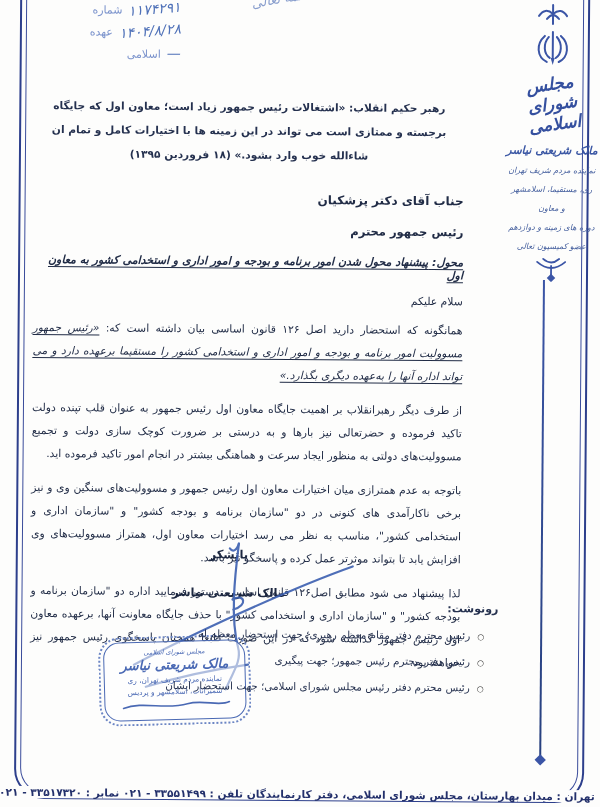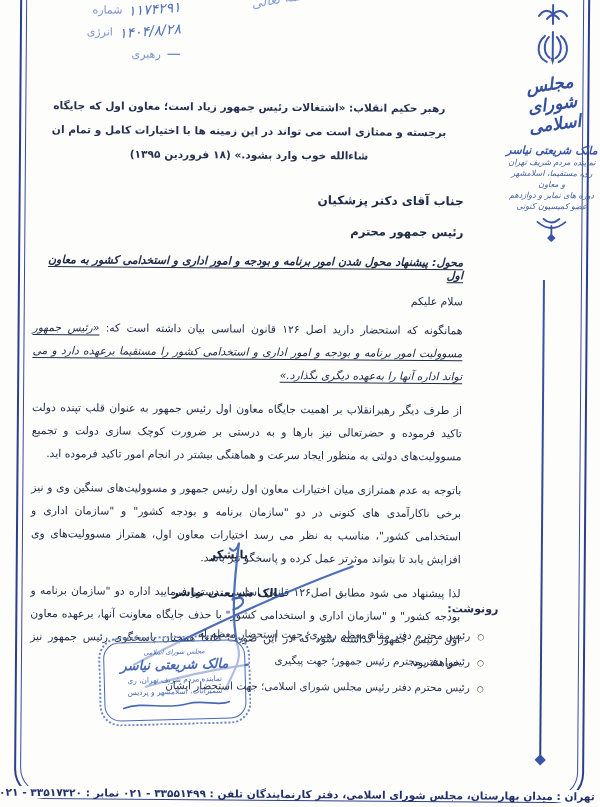--- a/index.html
+++ b/index.html
@@ -14,21 +14,21 @@
   .frame-inner{position:absolute;left:23px;right:19px;top:-50px;bottom:11px;
     border:1px solid #3a4c9b;border-radius:8px 8px 26px 26px;}
 
   
   .letterhead{position:absolute;top:0;right:4px;width:92px;text-align:center;
     color:#3c5ca8;direction:rtl;}
   .emblem{margin:0 auto;display:block;}
   .lh-majles{font-size:17px;font-weight:bold;font-style:italic;line-height:20px;
     transform:rotate(-8deg);margin-top:2px;color:#35509f;}
   .lh-name{font-size:11px;font-weight:bold;font-style:italic;margin-top:10px;color:#3b57a4;}
-  .lh-small{font-size:8px;font-style:italic;margin-top:0;line-height:11px;color:#47619f;}
+  .lh-small{font-size:8px;font-style:italic;margin-top:8px;line-height:11px;color:#47619f;}
   .lh-rule{position:absolute;top:278px;right:56px;width:2px;height:478px;
     background:linear-gradient(180deg,#3b55a6,#27407e);}
   .lh-rule-dot{position:absolute;top:754px;right:53px;width:8px;height:8px;
     background:#3b55a6;transform:rotate(45deg);}
 
   
   .meta{position:absolute;top:2px;left:28px;width:150px;direction:rtl;color:#5a7ec5;}
   .meta-row{display:flex;flex-direction:row;align-items:baseline;justify-content:flex-start;
     margin-bottom:6px;gap:6px;}
   .meta-label{font-size:11px;color:#7b93cc;min-width:22px;}
@@ -88,25 +88,25 @@
 
   <div class="scribble-top">بسمه تعالی</div>
 
   <div class="meta">
     <div class="meta-row">
       <span class="meta-hand">۱۱۷۴۲۹۱</span>
       <span class="meta-label">شماره</span>
     </div>
     <div class="meta-row">
       <span class="meta-hand">۱۴۰۴/۸/۲۸</span>
-      <span class="meta-label">انرژی</span>
+      <span class="meta-label">عهده</span>
     </div>
     <div class="meta-row">
       <span class="meta-hand" style="letter-spacing:0;transform:none;">—</span>
-      <span class="meta-label">رهبری</span>
+      <span class="meta-label">اسلامی</span>
     </div>
   </div>
 
   <div class="letterhead">
     <svg class="emblem" width="44" height="70" viewBox="0 0 44 70">
       <g stroke="#3b55a6" stroke-width="2" fill="none" stroke-linecap="round">
         <path d="M22,3 L22,22"></path>
         <path d="M8,14 Q14,5 22,12 Q30,5 36,14"></path>
         <path d="M16,17 Q22,9 28,17"></path>
         <path d="M22,30 L22,58"></path>
@@ -115,22 +115,22 @@
         <path d="M30,34 C39,42 38,55 28,60"></path>
         <path d="M26,35 C32,42 31,52 25,56"></path>
       </g>
       <path d="M20,56 L22,63 L24,56 Z" fill="#3b55a6"></path>
     </svg>
     <div class="lh-majles">مجلس شورای اسلامی</div>
     <div class="lh-name">مالک شریعتی نیاسر</div>
     <div class="lh-small">نماینده مردم شریف تهران</div>
     <div class="lh-small">ری، مستقیما، اسلامشهر</div>
     <div class="lh-small">و معاون</div>
-    <div class="lh-small">دوره های نمابر و دوازدهم</div>
-    <div class="lh-small">عضو کمیسیون کنونی</div>
+    <div class="lh-small">دوره های زمینه و دوازدهم</div>
+    <div class="lh-small">عضو کمیسیون تعالی</div>
     <svg width="36" height="26" viewBox="0 0 36 26" style="margin-top:4px">
       <g stroke="#3b55a6" stroke-width="1.8" fill="none" stroke-linecap="round">
         <path d="M4,6 Q18,18 32,6"></path>
         <path d="M10,3 Q18,10 26,3"></path>
         <path d="M18,10 L18,22"></path>
       </g>
       <rect x="15" y="19" width="6" height="6" transform="rotate(45 18 22)" fill="#3b55a6"></rect>
     </svg>
   </div>
   <div class="lh-rule"></div>

